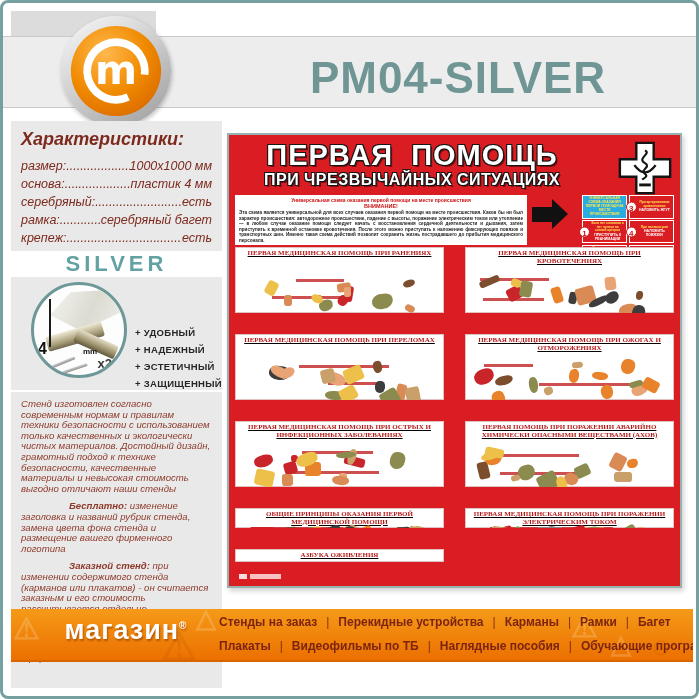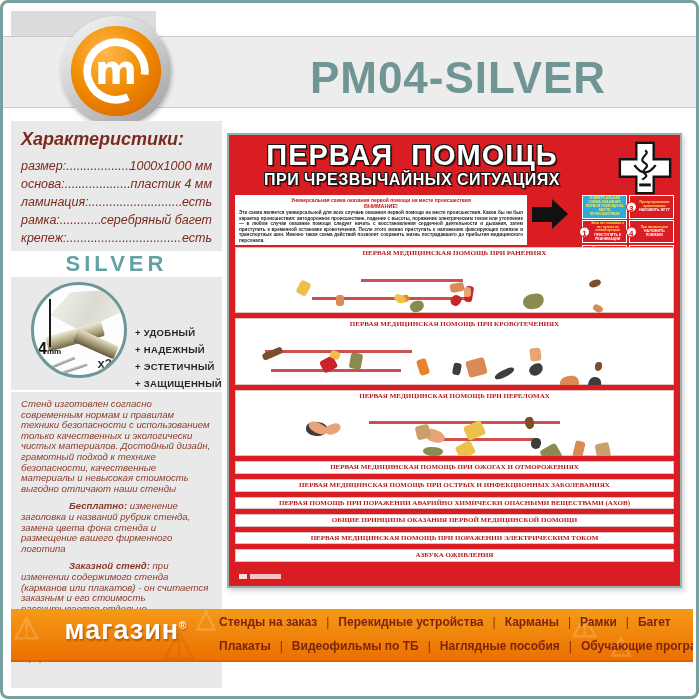--- a/index.html
+++ b/index.html
@@ -31,21 +31,21 @@
         background:#fdfdfd;border:3px solid #6e9898;overflow:hidden;box-sizing:border-box;}
   .marble{position:absolute;left:16px;top:4px;width:74px;height:42px;
         background:linear-gradient(115deg,#f4f4ef,#dcdbd2 55%,#efefe8);
         clip-path:polygon(0 62%,28% 8%,100% 0,100% 52%,42% 100%);}
   .molding-a{position:absolute;left:12px;top:44px;width:58px;height:15px;border-radius:2px;
         background:linear-gradient(#efe9d6,#a89d78 65%,#6f684e);transform:rotate(-16deg);}
   .molding-b{position:absolute;left:40px;top:52px;width:44px;height:14px;border-radius:2px;
         background:linear-gradient(#e6dfc9,#978c66 65%,#5f583f);transform:rotate(24deg);}
   .measure{position:absolute;left:15px;top:14px;height:48px;border-left:2px solid #1a1a1a;}
   .thickness{position:absolute;left:4px;top:55px;font-size:16px;font-weight:bold;color:#111;font-style:normal;}
-  .thickness .unit{font-size:8px;font-weight:bold;}
+  .thickness .unit{font-size:8px;font-weight:bold;margin-left:36px;}
   .screw{position:absolute;width:26px;height:3px;border-radius:2px;
         background:linear-gradient(#d8d8d8,#8a8a8a);}
   .screw.s1{left:16px;top:76px;transform:rotate(-22deg);}
   .screw.s2{left:28px;top:82px;transform:rotate(-18deg);}
   .screws-label{position:absolute;right:12px;bottom:4px;font-size:13px;font-weight:bold;color:#333;}
   .features-list{position:absolute;left:124px;top:47px;list-style:none;margin:0;padding:0;
         font-size:9.5px;font-weight:bold;color:#262626;line-height:17px;letter-spacing:.3px;white-space:nowrap;}
   .desc-block{position:absolute;left:8px;top:389px;width:211px;height:296px;background:#e9e9e9;
         box-sizing:border-box;padding:7px 10px;color:#8d3a2a;font-style:italic;
         font-size:9.6px;line-height:10.6px;}
@@ -75,21 +75,21 @@
   .scheme-header{background:#2aadde;border:1px solid #fff;color:#ffe54d;font-size:3.4px;line-height:3.9px;
         font-weight:bold;text-align:center;display:flex;align-items:center;justify-content:center;padding:1px;}
   .scheme-item{position:relative;background:#d91d23;border:1px solid #fff;padding:1px 2px 1px 8px;
         display:flex;flex-direction:column;justify-content:center;}
   .scheme-num{position:absolute;left:-4px;top:50%;transform:translateY(-50%);width:11px;height:11px;
         border-radius:50%;background:#fff;border:1px solid #c11;color:#c11;font-size:8px;line-height:11px;
         font-weight:bold;text-align:center;box-sizing:border-box;}
   .scheme-cond{color:#ffe54d;font-size:3.2px;line-height:3.7px;font-weight:bold;text-align:center;}
   .scheme-act{color:#fff;font-size:3.5px;line-height:4px;font-weight:bold;text-align:center;}
   .panel-grid{position:absolute;left:6px;right:6px;top:112px;bottom:24px;display:grid;
-        grid-template-columns:repeat(1,1fr);grid-template-rows:repeat(3,1fr);gap:5px;}
+        grid-template-columns:repeat(2,1fr);grid-template-rows:repeat(3,1fr);gap:21px;text-decoration:underline;}
   .panel{position:relative;background:#fff;overflow:hidden;padding:3px 3px 2px;
         box-shadow:inset 0 0 0 1px rgba(130,10,10,.25);}
   .panel-title{font-family:"Liberation Serif",serif;font-weight:bold;font-size:7px;line-height:7.6px;
         color:#b51a1a;text-align:center;text-transform:uppercase;}
   .panel-body{position:absolute;left:2px;right:2px;top:19px;bottom:2px;}
   .blob{position:absolute;display:block;}
   .mini-bar{position:absolute;height:3px;background:#c43030;opacity:.85;display:block;}
   .mini-clock{position:absolute;left:4%;top:10%;width:16px;height:16px;border-radius:50%;
         border:2px solid #444;background:conic-gradient(#c9242a 0 55deg,#2a5fa0 55deg 95deg,#fff 95deg 360deg);}
   .mini-car{position:absolute;left:6%;top:55%;width:28px;height:11px;border-radius:4px 6px 2px 2px;
@@ -151,21 +151,21 @@
           <span class="spec-label">размер:</span>
           <span class="spec-dots"></span>
           <span class="spec-value">1000х1000 мм</span>
         </div>
         <div class="spec-row">
           <span class="spec-label">основа:</span>
           <span class="spec-dots"></span>
           <span class="spec-value">пластик 4 мм</span>
         </div>
         <div class="spec-row">
-          <span class="spec-label">ламинация:</span>
+          <span class="spec-label">серебряный:</span>
           <span class="spec-dots"></span>
           <span class="spec-value">есть</span>
         </div>
         <div class="spec-row">
           <span class="spec-label">рамка:</span>
           <span class="spec-dots"></span>
           <span class="spec-value">серебряный багет</span>
         </div>
         <div class="spec-row">
           <span class="spec-label">крепеж:</span>

